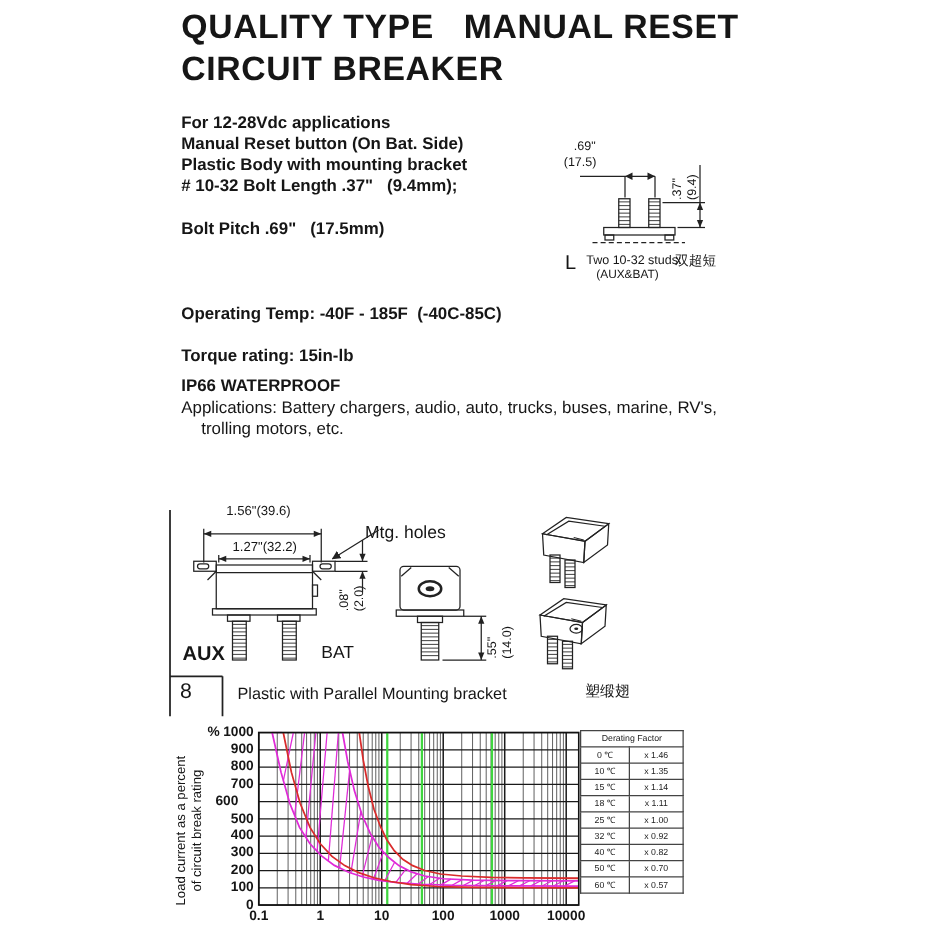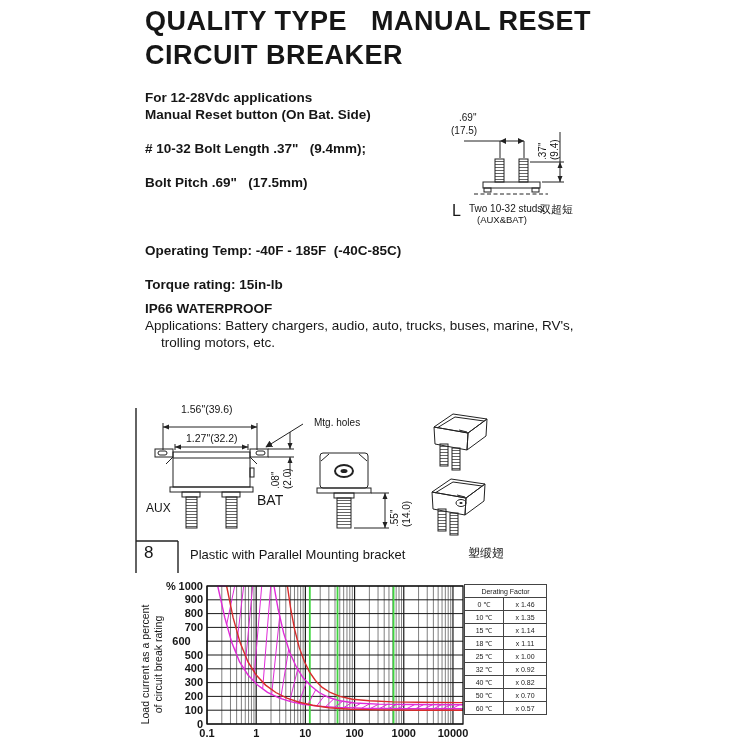--- a/index.html
+++ b/index.html
@@ -22,42 +22,43 @@
 </head>
 <body>
 
 <div id="page">
 
   <span class="t title" style="left:145px;top:6px;">QUALITY TYPE   MANUAL RESET</span>
   <span class="t title" style="left:145px;top:40px;">CIRCUIT BREAKER</span>
 
   <span class="t spec b" style="left:145px;top:90px;">For 12-28Vdc applications</span>
   <span class="t spec b" style="left:145px;top:107px;">Manual Reset button (On Bat. Side)</span>
+  <span class="t spec b" style="left:145px;top:124px;">Plastic Body with mounting bracket</span>
   <span class="t spec b" style="left:145px;top:141px;"># 10-32 Bolt Length .37"   (9.4mm);</span>
   <span class="t spec b" style="left:145px;top:175px;">Bolt Pitch .69"   (17.5mm)</span>
   <span class="t spec b" style="left:145px;top:243px;">Operating Temp: -40F - 185F  (-40C-85C)</span>
   <span class="t spec b" style="left:145px;top:277px;">Torque rating: 15in-lb</span>
   <span class="t spec b" style="left:145px;top:301px;">IP66 WATERPROOF</span>
   <span class="t spec" style="left:145px;top:318px;">Applications: Battery chargers, audio, auto, trucks, buses, marine, RV's,</span>
   <span class="t spec" style="left:145px;top:335px;margin-left:16px;">trolling motors, etc.</span>
 
   <span class="t" style="left:459px;top:112px;font-size:10px;">.69"</span>
   <span class="t" style="left:451px;top:125px;font-size:10px;">(17.5)</span>
   <span class="t rot" style="left:537px;top:160px;font-size:10px;">.37"</span>
   <span class="t rot" style="left:549px;top:160px;font-size:10px;">(9.4)</span>
   <span class="t" style="left:452px;top:202px;font-size:16px;">L</span>
   <span class="t" style="left:469px;top:203px;font-size:10px;">Two 10-32 studs:</span>
   <span class="t" style="left:477px;top:215px;font-size:9.5px;">(AUX&amp;BAT)</span>
   <span class="t" style="left:540px;top:203px;font-size:11px;">双超短</span>
 
   <span class="t" style="left:181px;top:403px;font-size:10.5px;">1.56"(39.6)</span>
   <span class="t" style="left:186px;top:432px;font-size:10.5px;">1.27"(32.2)</span>
-  <span class="t" style="left:314px;top:417px;font-size:10px;">Mtg. holes</span>
-  <span class="t" style="left:146px;top:502px;font-size:12px;">AUX</span>
-  <span class="t" style="left:257px;top:492px;font-size:14px;">BAT</span>
+  <span class="t" style="left:292px;top:417px;font-size:14px;">Mtg. holes</span>
+  <span class="t" style="left:146px;top:515px;font-size:16px;font-weight:bold;">AUX</span>
+  <span class="t" style="left:257px;top:513px;font-size:14px;">BAT</span>
   <span class="t rot" style="left:270px;top:489px;font-size:10px;">.08"</span>
   <span class="t rot" style="left:282px;top:489px;font-size:10px;">(2.0)</span>
   <span class="t rot" style="left:389px;top:527px;font-size:10px;">.55"</span>
   <span class="t rot" style="left:401px;top:527px;font-size:10px;">(14.0)</span>
 
   <span class="t" style="left:144px;top:543px;font-size:17px;">8</span>
   <span class="t" style="left:190px;top:548px;font-size:13px;">Plastic with Parallel Mounting bracket</span>
   <span class="t" style="left:468px;top:547px;font-size:12px;">塑缎翅</span>
 
   <span class="t tick b" style="left:166px;top:580px;">%</span>

